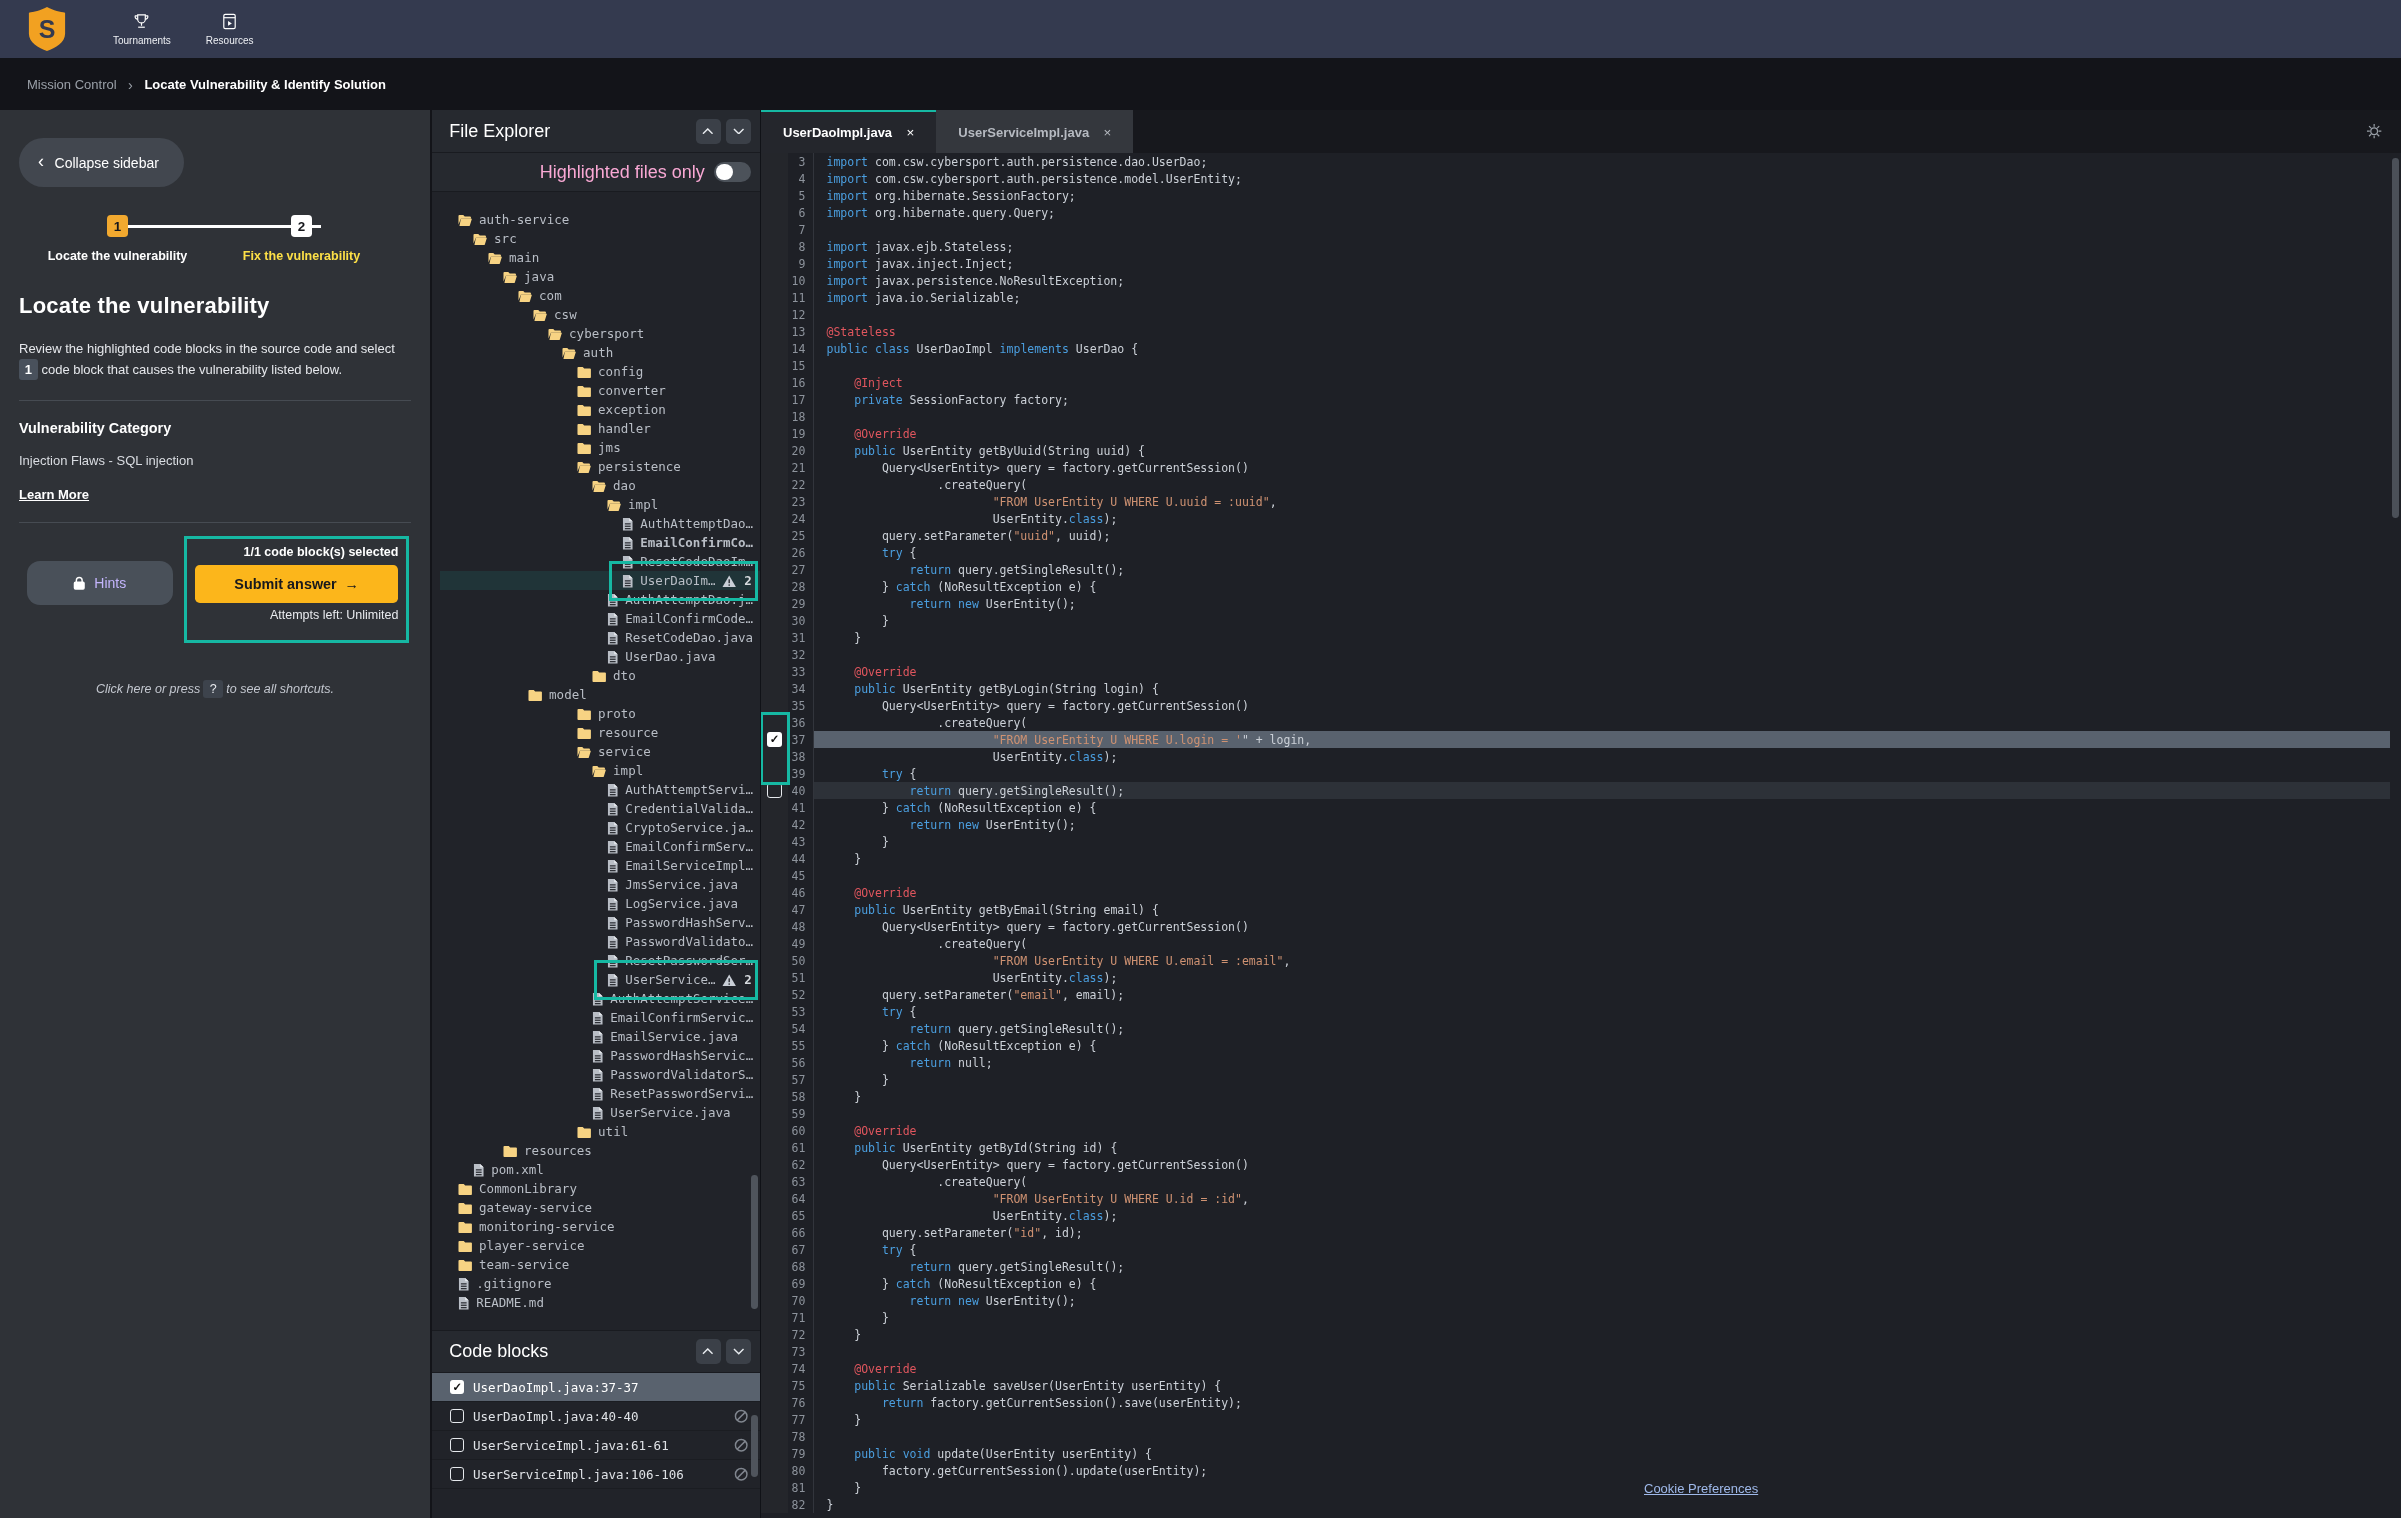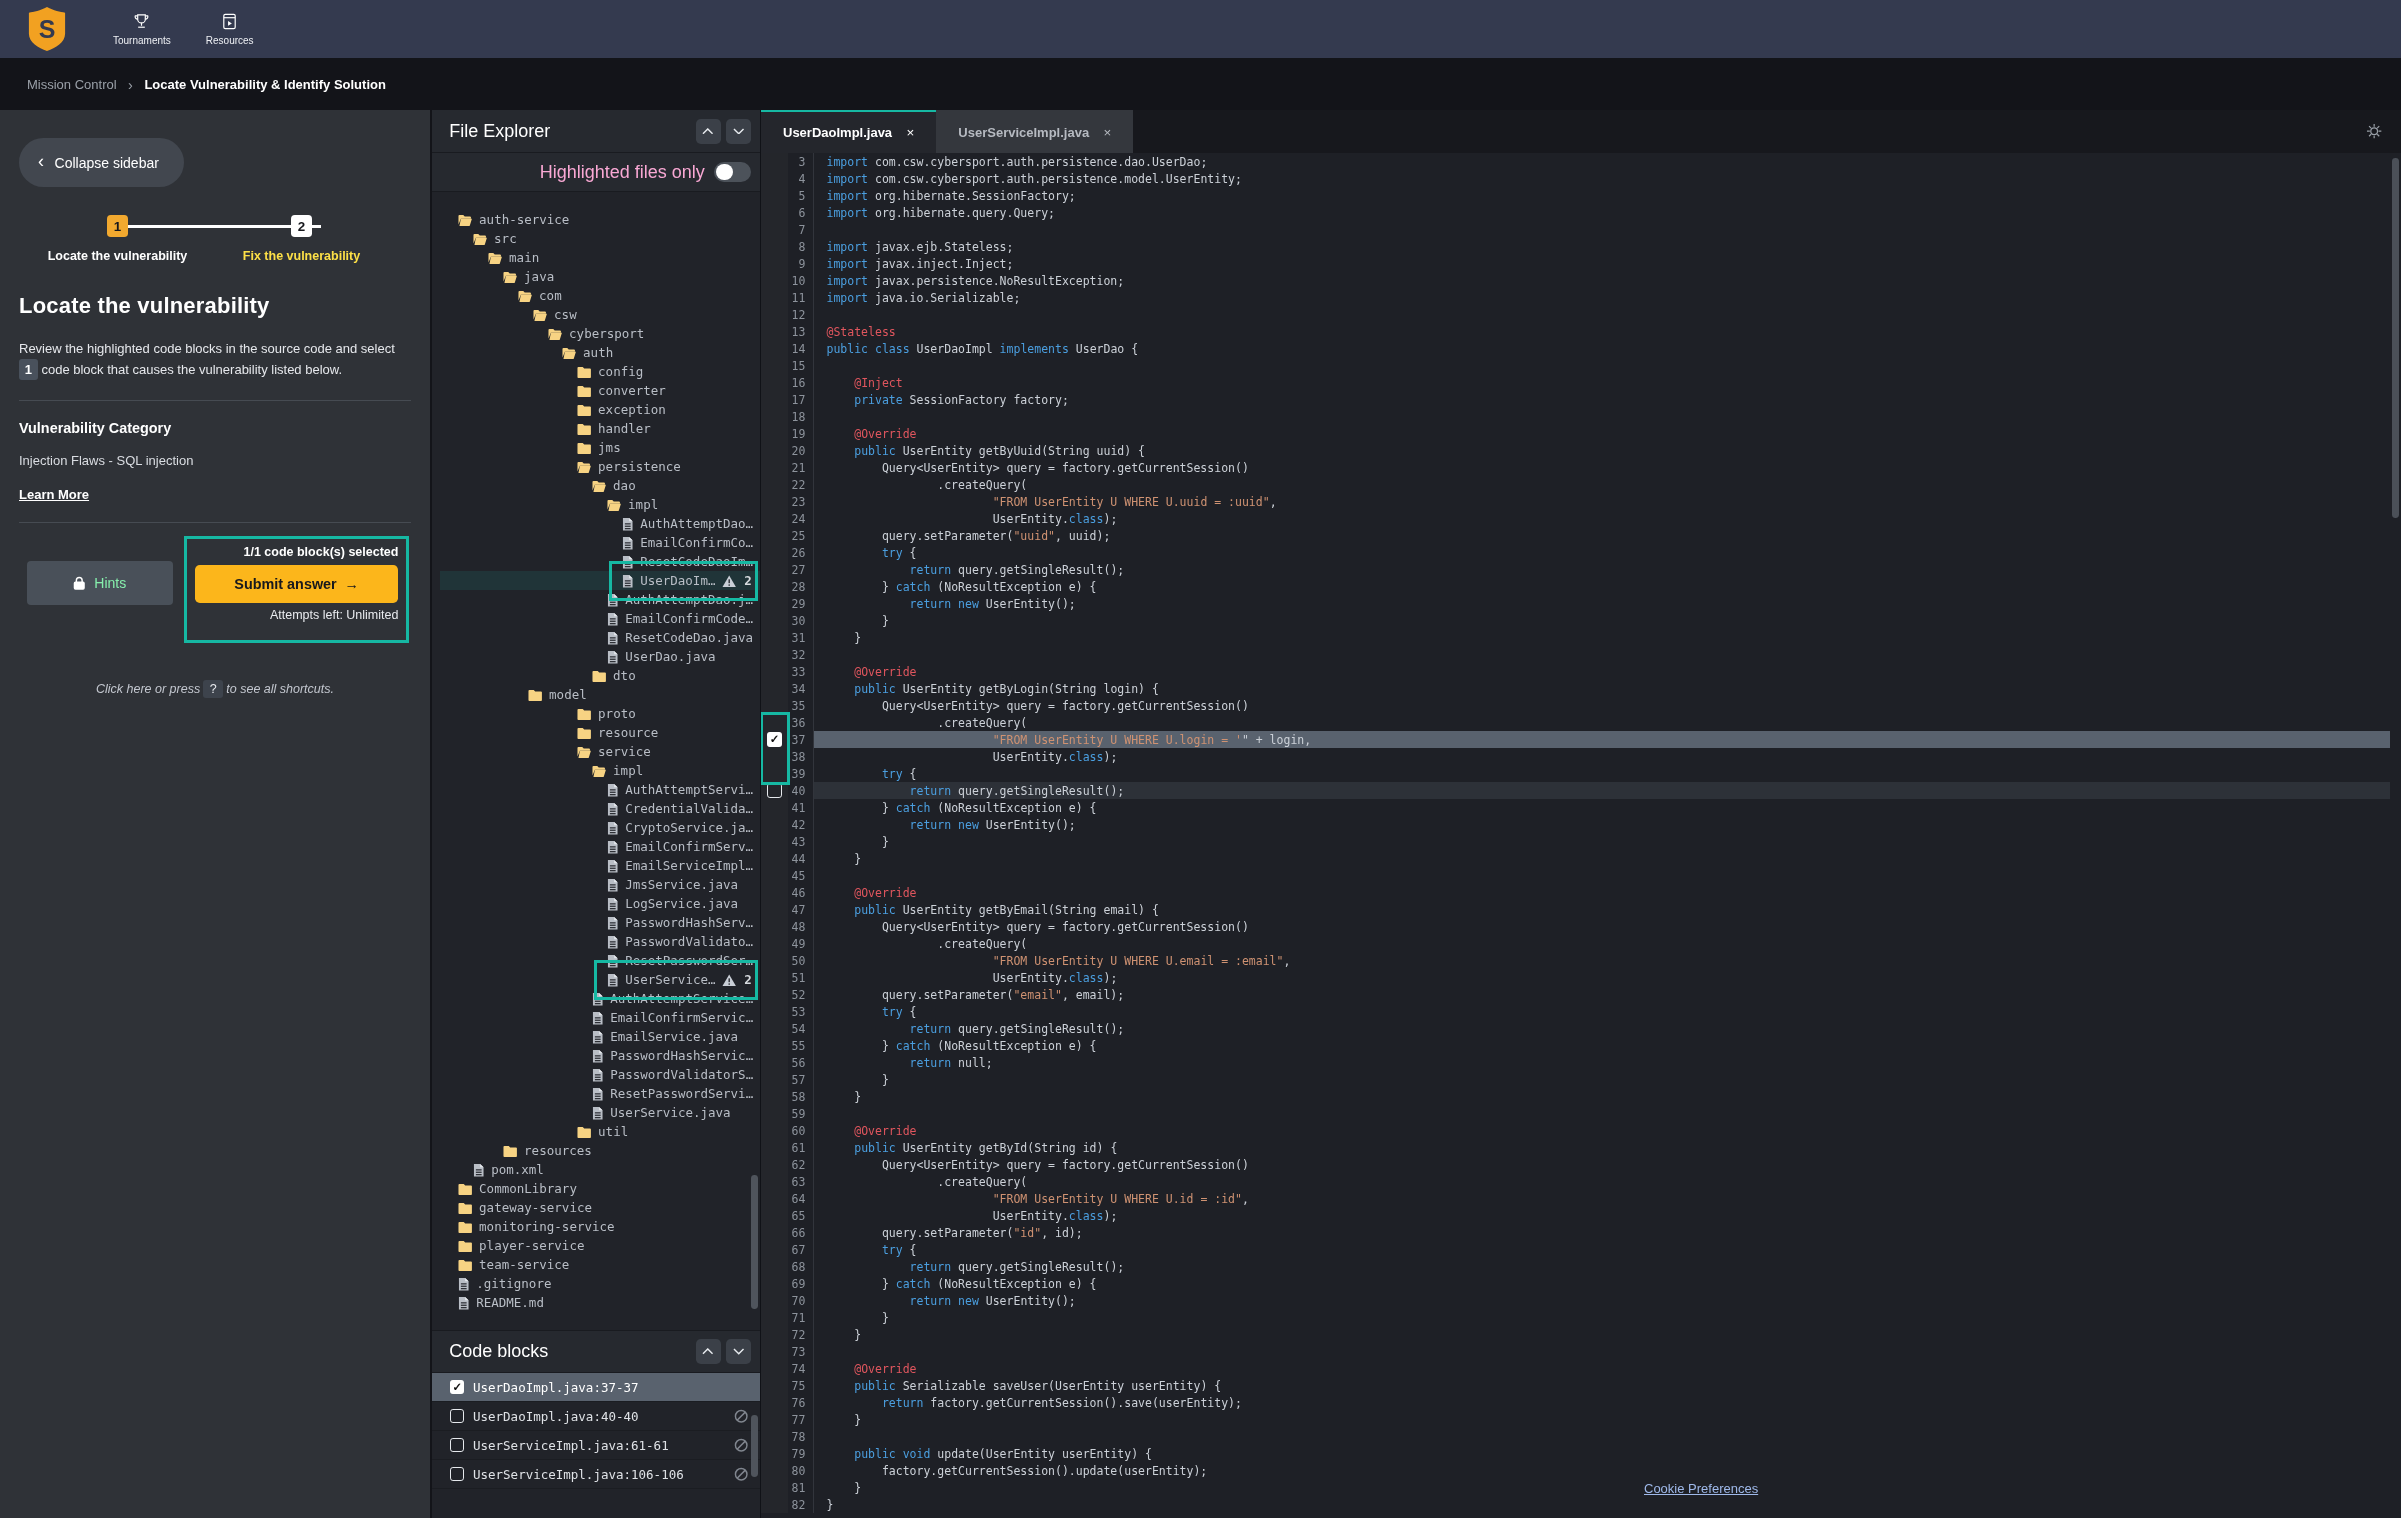--- a/index.html
+++ b/index.html
@@ -41,22 +41,22 @@
   .step-labels .sl1{position:absolute;left:12px;width:173px;text-align:center;color:#fff}
   .step-labels .sl2{position:absolute;left:196px;width:173px;text-align:center;color:#fde047}
   .sidebar h1{margin-top:25px;font-size:22px;letter-spacing:0.2px}
   .instructions{margin-top:19px;font-size:13px;line-height:21px;color:#e6e8ec}
   .count-badge{display:inline-block;background:#49515c;border-radius:2.9px;padding:0 5.8px;font-weight:bold;color:#fff}
   .sidebar hr{border:none;border-top:1px solid #464b52;margin:20px 0 0 0}
   .sidebar h2{margin-top:19px;font-size:14.4px}
   .category{margin-top:17.3px;font-size:13px;color:#dadde2}
   .learn-more{display:inline-block;margin-top:19px;font-size:13px;font-weight:bold;color:#fff;text-decoration:underline;cursor:pointer}
   .answer-zone{position:relative;margin-top:13.4px;height:114px}
-  .hints-btn{position:absolute;left:7.7px;top:25px;width:146px;height:44px;border:none;border-radius:4px;background:var(--btnGrey);
-    color:#86efac;font-size:14px;font-family:inherit;display:flex;align-items:center;justify-content:center;gap:8.6px;cursor:pointer}
+  .hints-btn{position:absolute;left:7.7px;top:25px;width:146px;height:44px;border:none;border-radius:13px;background:var(--btnGrey);
+    color:#c4b5fd;font-size:14px;font-family:inherit;display:flex;align-items:center;justify-content:center;gap:8.6px;cursor:pointer}
   .submit-wrap{position:absolute;left:165px;right:1.9px;top:0;height:107px;border:3.4px solid var(--teal);padding:5.8px 7.7px;text-align:right}
   .sel-count{font-size:12.5px;font-weight:bold;color:#fff}
   .submit-btn{width:100%;height:38px;margin:5.8px 0 4.8px 0;border:none;border-radius:4.8px;background:var(--orange);
     color:#17181d;font-weight:bold;font-size:14.4px;font-family:inherit;cursor:pointer}
   .submit-btn .arr{margin-left:7.7px}
   .attempts{font-size:12.5px;color:#e9ebef}
   .shortcuts{margin-top:32px;text-align:center;font-size:12.5px;font-style:italic;color:#c3c7cf}
   .shortcuts kbd{font-style:normal;font-family:inherit;background:#3d434c;border-radius:2.9px;padding:1.9px 6.7px;margin:0 2.9px;color:#e8eaee}
   
   .explorer{position:absolute;left:432px;top:110px;width:328px;bottom:0;background:var(--panel)}
@@ -370,21 +370,21 @@
             <svg width="11.5" height="14.4" viewBox="0 0 24 30">
               <path d="M2 2 h13 l7 7 v19 H2 Z" fill="#b9bec6"></path>
               <path d="M15 2 l7 7 h-7 Z" fill="#e6e9ed"></path>
               <rect x="6" y="13" width="12" height="2.6" fill="#2a2d33"></rect>
               <rect x="6" y="18" width="12" height="2.6" fill="#2a2d33"></rect>
               <rect x="6" y="23" width="12" height="2.6" fill="#2a2d33"></rect>
             </svg>
           </span>
           <span class="tlabel">AuthAttemptDao…</span>
         </div>
-        <div class="trow" style="padding-left: 182px;">
+        <div class="trow" style="padding-left: 182px; font-weight: bold;">
           <span>
             <svg width="11.5" height="14.4" viewBox="0 0 24 30">
               <path d="M2 2 h13 l7 7 v19 H2 Z" fill="#b9bec6"></path>
               <path d="M15 2 l7 7 h-7 Z" fill="#e6e9ed"></path>
               <rect x="6" y="13" width="12" height="2.6" fill="#2a2d33"></rect>
               <rect x="6" y="18" width="12" height="2.6" fill="#2a2d33"></rect>
               <rect x="6" y="23" width="12" height="2.6" fill="#2a2d33"></rect>
             </svg>
           </span>
           <span class="tlabel">EmailConfirmCo…</span>

